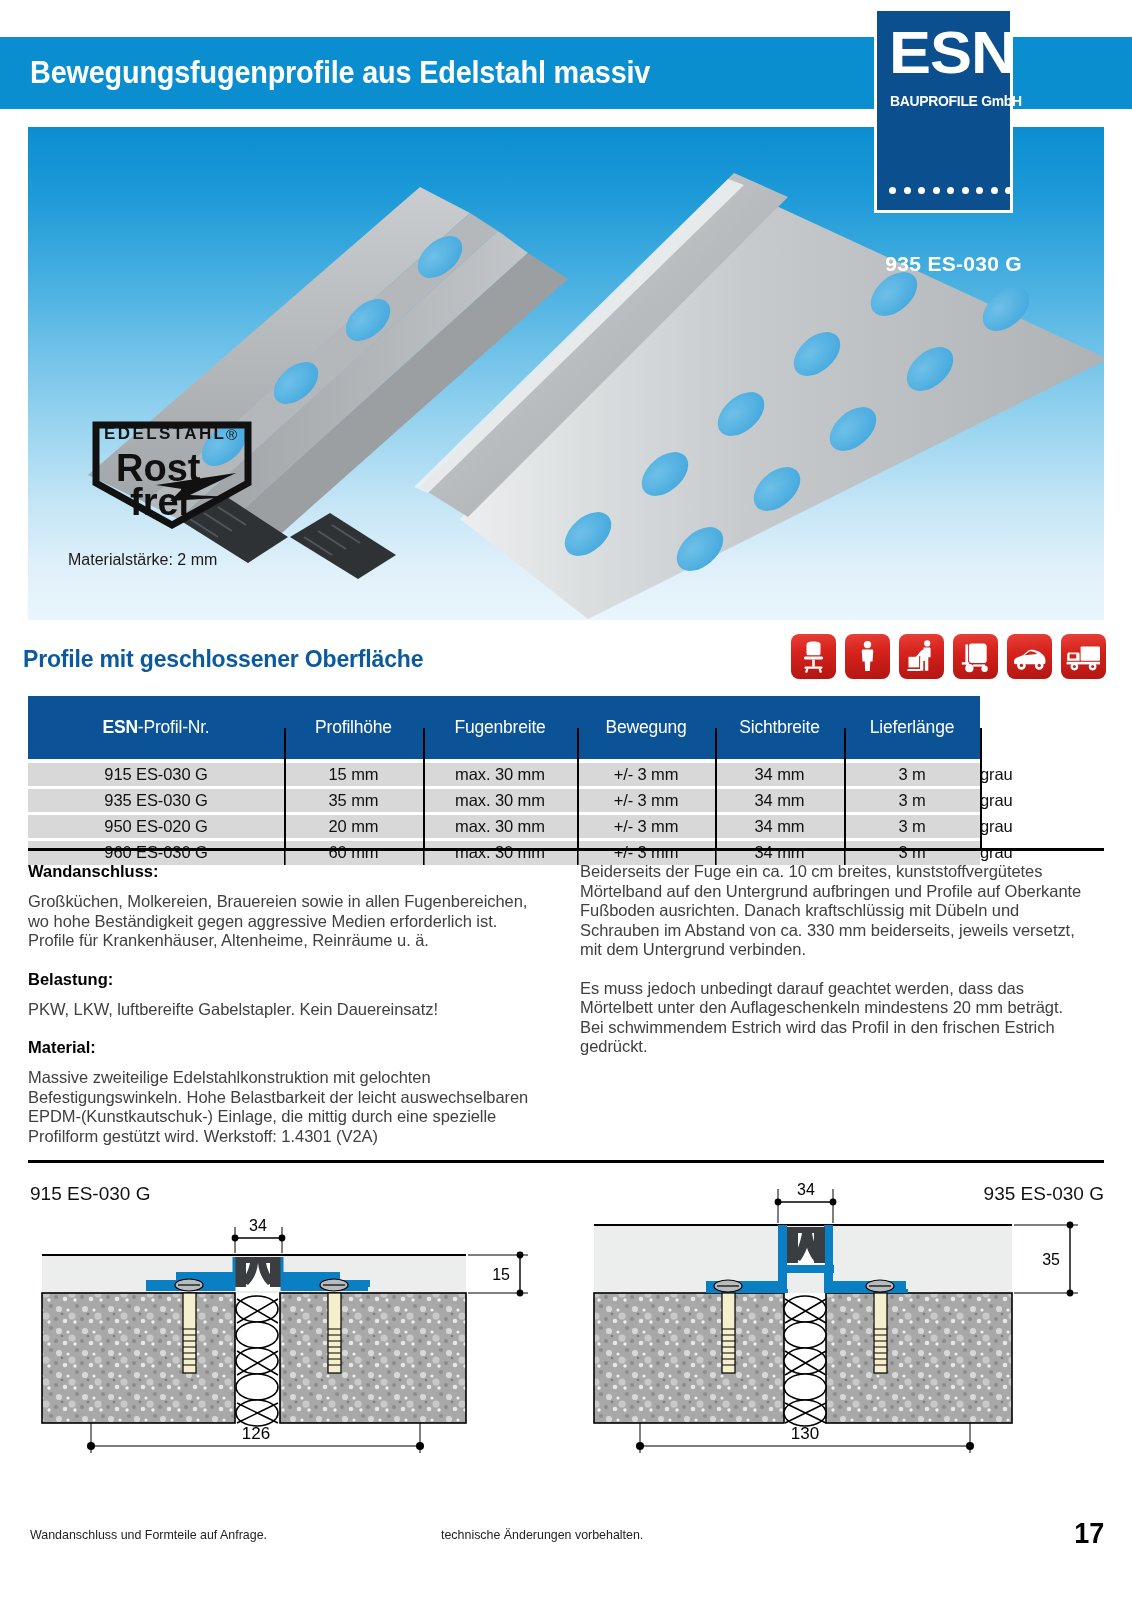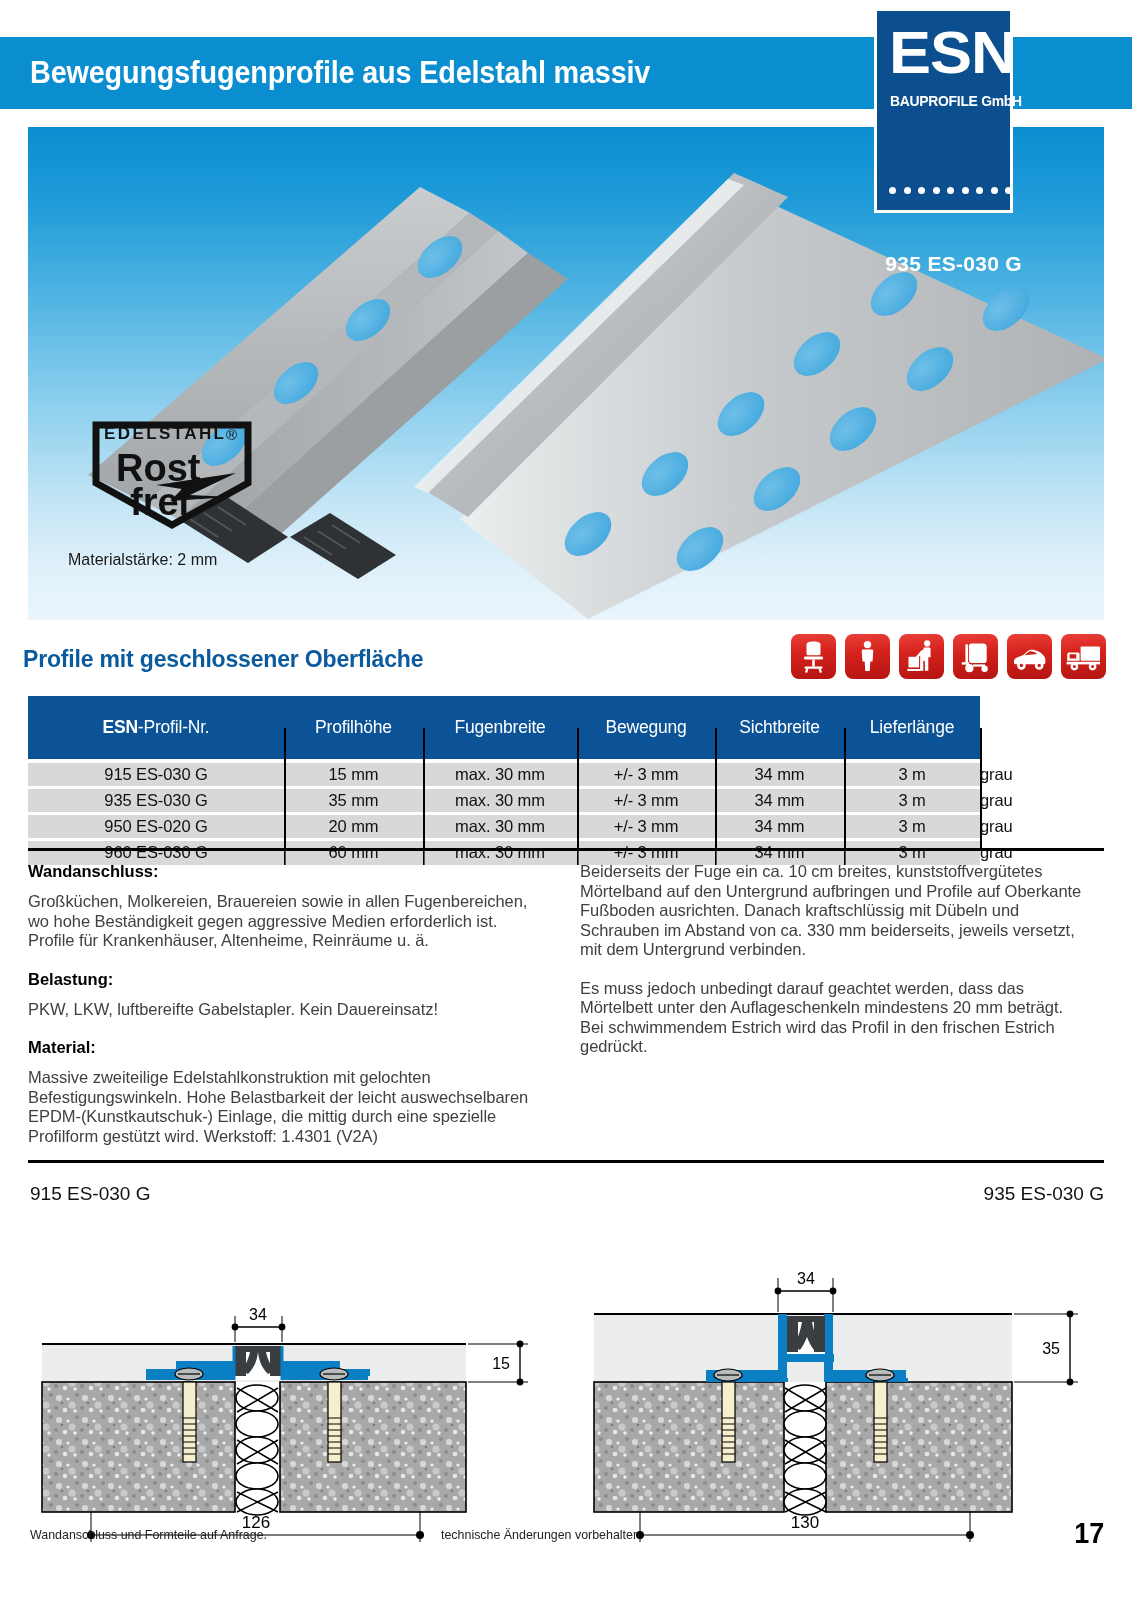--- a/index.html
+++ b/index.html
@@ -145,21 +145,21 @@
     width: 1076px; height: 3px; background: #000;
   }
   .dw-label-l {
     position: absolute; left: 30px; top: 1183px;
     font-size: 19px; color: #111;
   }
   .dw-label-r {
     position: absolute; right: 28px; top: 1183px;
     font-size: 19px; color: #111;
   }
-  .drawing { position: absolute; top: 1260px; }
+  .drawing { position: absolute; top: 1171px; }
   .drawing.left  { left: 28px;  width: 540px; height: 290px; }
   .drawing.right { left: 578px; width: 540px; height: 290px; }
 
   
   .ft-l {
     position: absolute; left: 30px; top: 1527px;
     font-size: 13.5px; color: #222;
     transform: scaleX(0.92); transform-origin: left center;
   }
   .ft-c {

